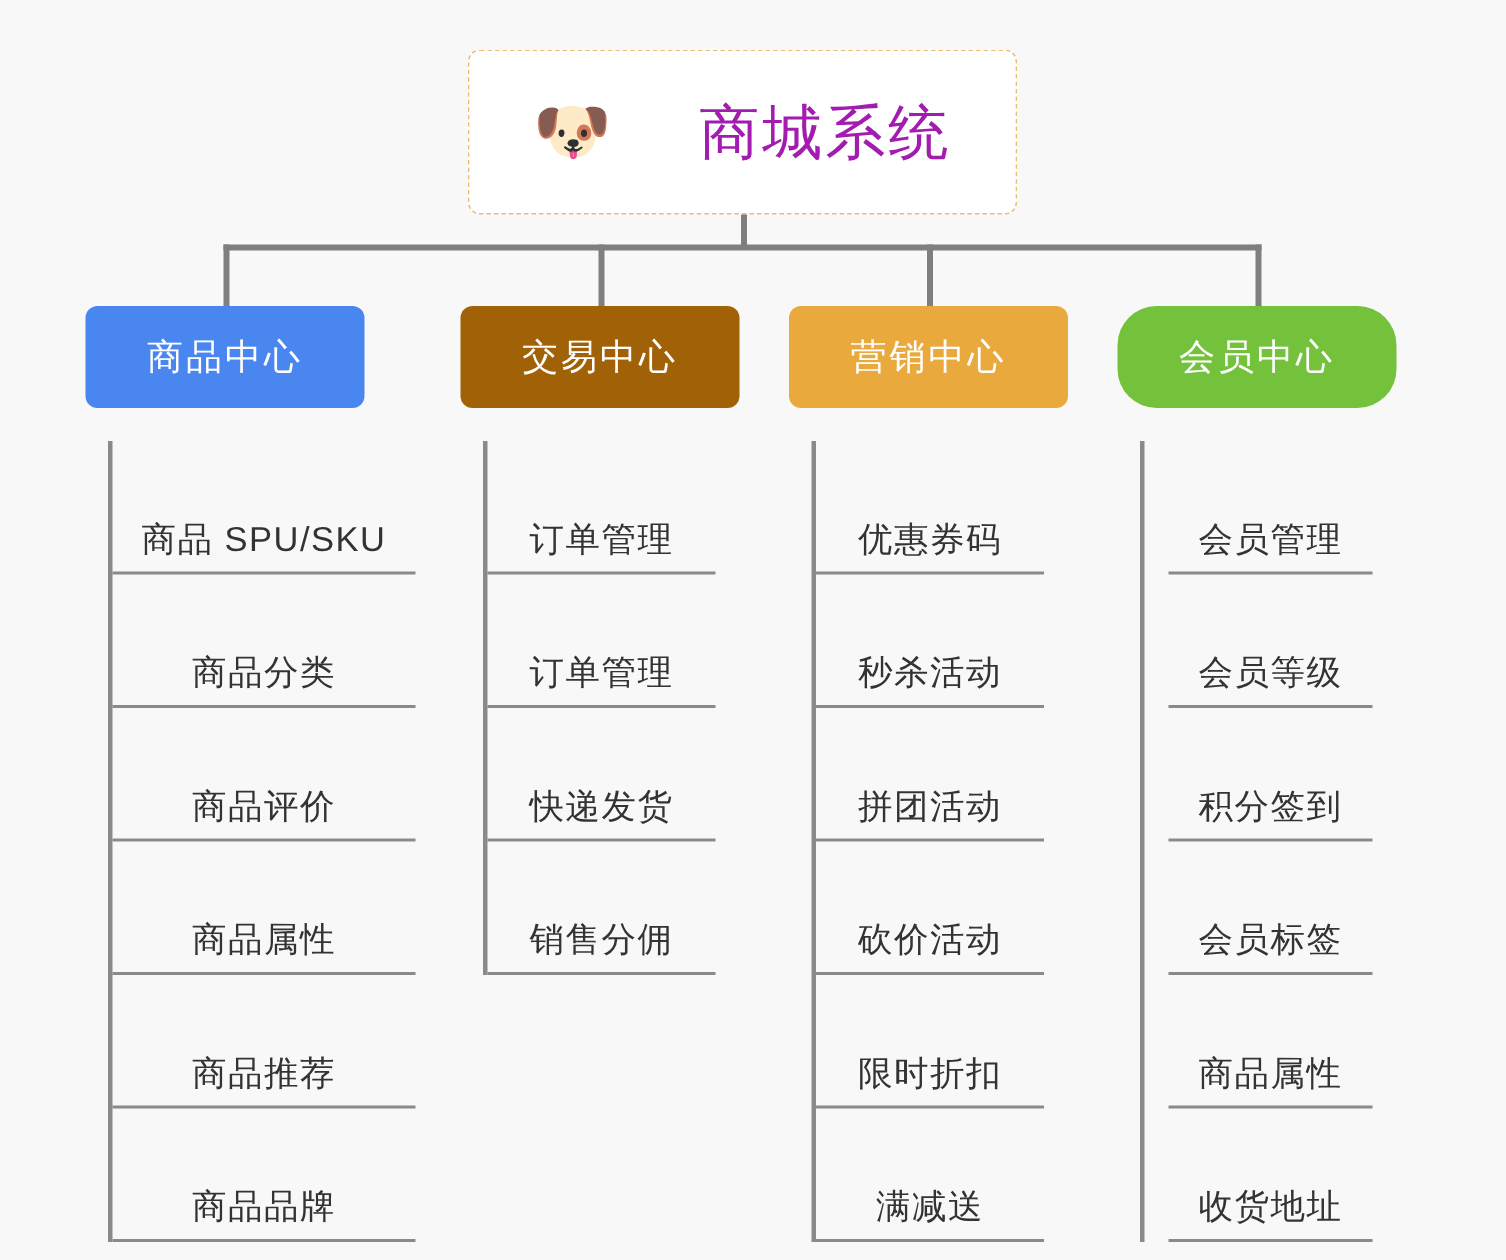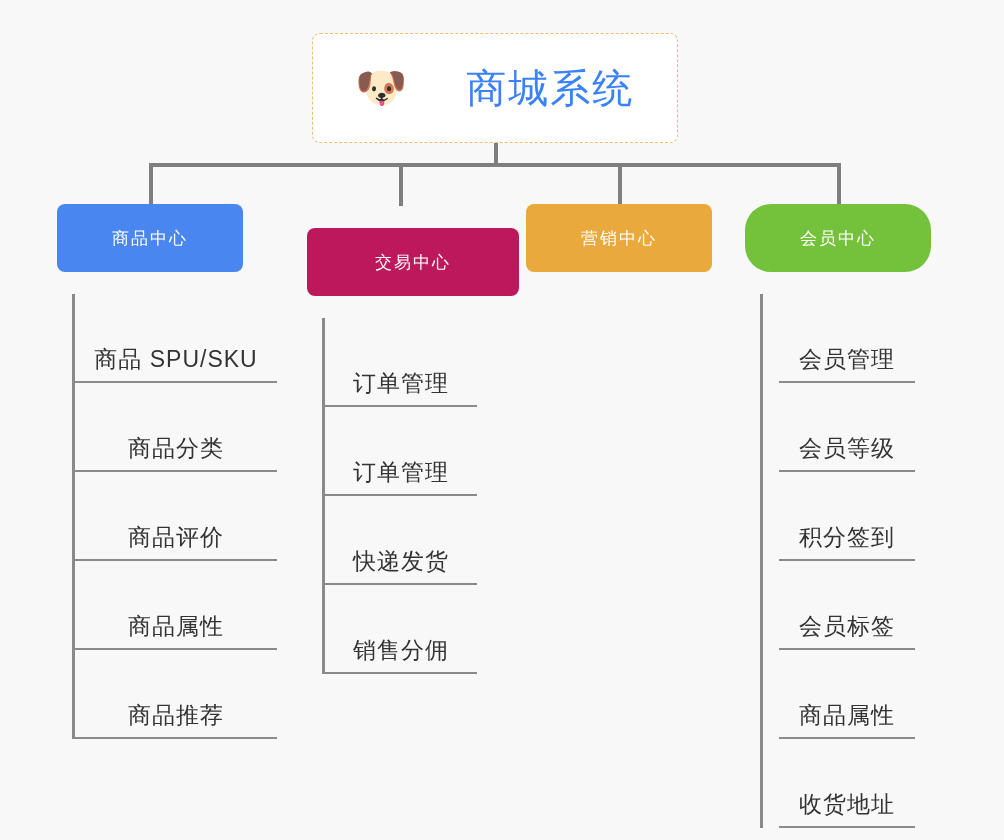--- a/index.html
+++ b/index.html
@@ -38,21 +38,21 @@
     display: flex;
     align-items: center;
     gap: 14px;
   }
   .root-emoji {
     font-size: 42px;
     line-height: 1;
   }
   .root-title {
     font-size: 40px;
-    color: #3b82f6;
+    color: #a21caf;
     letter-spacing: 2px;
     white-space: nowrap;
     margin-left: 44px;
   }
 
   
   .conn {
     position: absolute;
     background: #7f7f7f;
   }
@@ -66,21 +66,21 @@
   }
   .branch-box {
     height: 68px;
     border-radius: 8px;
     display: flex;
     align-items: center;
     justify-content: center;
     box-sizing: border-box;
   }
   .branch-label {
-    font-size: 17px;
+    font-size: 24px;
     color: #ffffff;
     letter-spacing: 2px;
     white-space: nowrap;
   }
 
   
   .leaf-list {
     position: relative;
     margin-top: 22px;
     border-left: 3px solid #8a8a8a;
@@ -138,25 +138,28 @@
       </div>
       <div class="leaf-item">
         <span class="leaf-label">商品评价</span>
       </div>
       <div class="leaf-item">
         <span class="leaf-label">商品属性</span>
       </div>
       <div class="leaf-item">
         <span class="leaf-label">商品推荐</span>
       </div>
+      <div class="leaf-item">
+        <span class="leaf-label">商品品牌</span>
+      </div>
     </div>
   </div>
 
   <div class="branch" style="left:307px; width:186px;">
-    <div class="branch-box" style="background:#be185d; width:212px;margin-top:24px;">
+    <div class="branch-box" style="background:#a16207; width:186px;">
       <span class="branch-label">交易中心</span>
     </div>
     <div class="leaf-list" style="margin-left:15px; width:155px;">
       <div class="leaf-item">
         <span class="leaf-label">订单管理</span>
       </div>
       <div class="leaf-item">
         <span class="leaf-label">订单管理</span>
       </div>
       <div class="leaf-item">
@@ -165,20 +168,40 @@
       <div class="leaf-item">
         <span class="leaf-label">销售分佣</span>
       </div>
     </div>
   </div>
 
   <div class="branch" style="left:526px; width:186px;text-align:center;">
     <div class="branch-box" style="background:#eaa93c; width:186px;">
       <span class="branch-label">营销中心</span>
     </div>
+    <div class="leaf-list" style="margin-left:15px; width:155px;">
+      <div class="leaf-item">
+        <span class="leaf-label">优惠券码</span>
+      </div>
+      <div class="leaf-item">
+        <span class="leaf-label">秒杀活动</span>
+      </div>
+      <div class="leaf-item">
+        <span class="leaf-label">拼团活动</span>
+      </div>
+      <div class="leaf-item">
+        <span class="leaf-label">砍价活动</span>
+      </div>
+      <div class="leaf-item">
+        <span class="leaf-label">限时折扣</span>
+      </div>
+      <div class="leaf-item">
+        <span class="leaf-label">满减送</span>
+      </div>
+    </div>
   </div>
 
   <div class="branch" style="left:745px; width:186px;">
     <div class="branch-box" style="background:#74c13c; width:186px;border-radius:26px;">
       <span class="branch-label">会员中心</span>
     </div>
     <div class="leaf-list" style="margin-left:15px; width:155px;padding-left:16px;">
       <div class="leaf-item">
         <span class="leaf-label">会员管理</span>
       </div>

